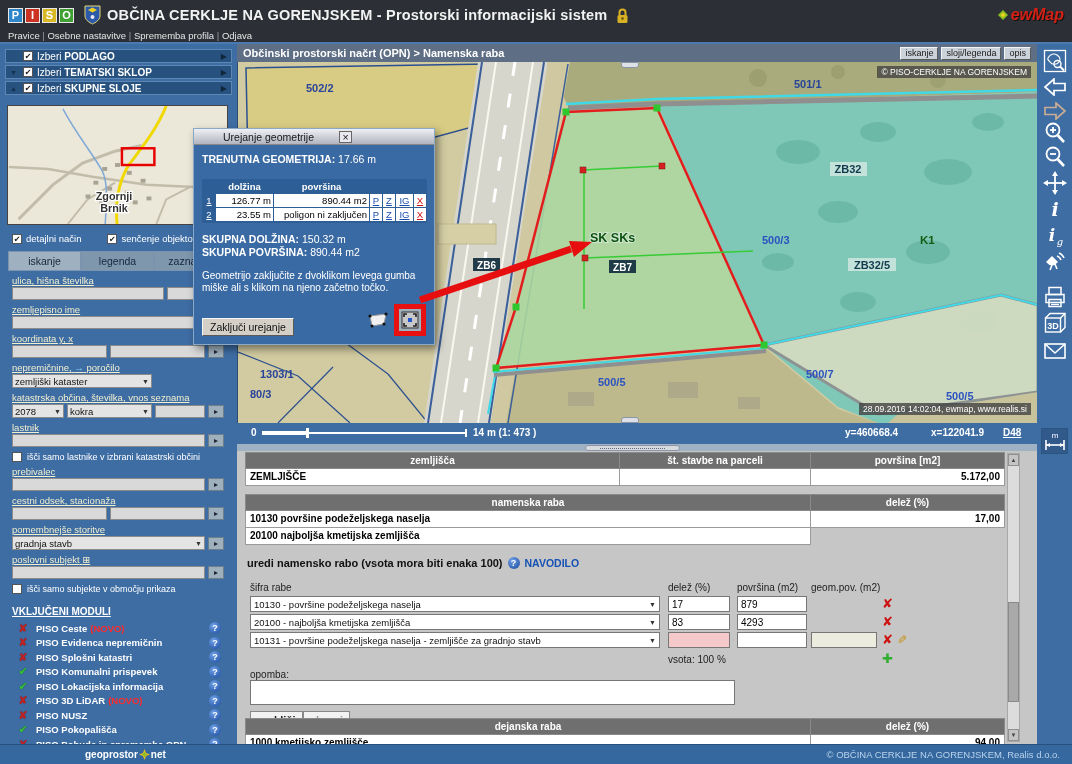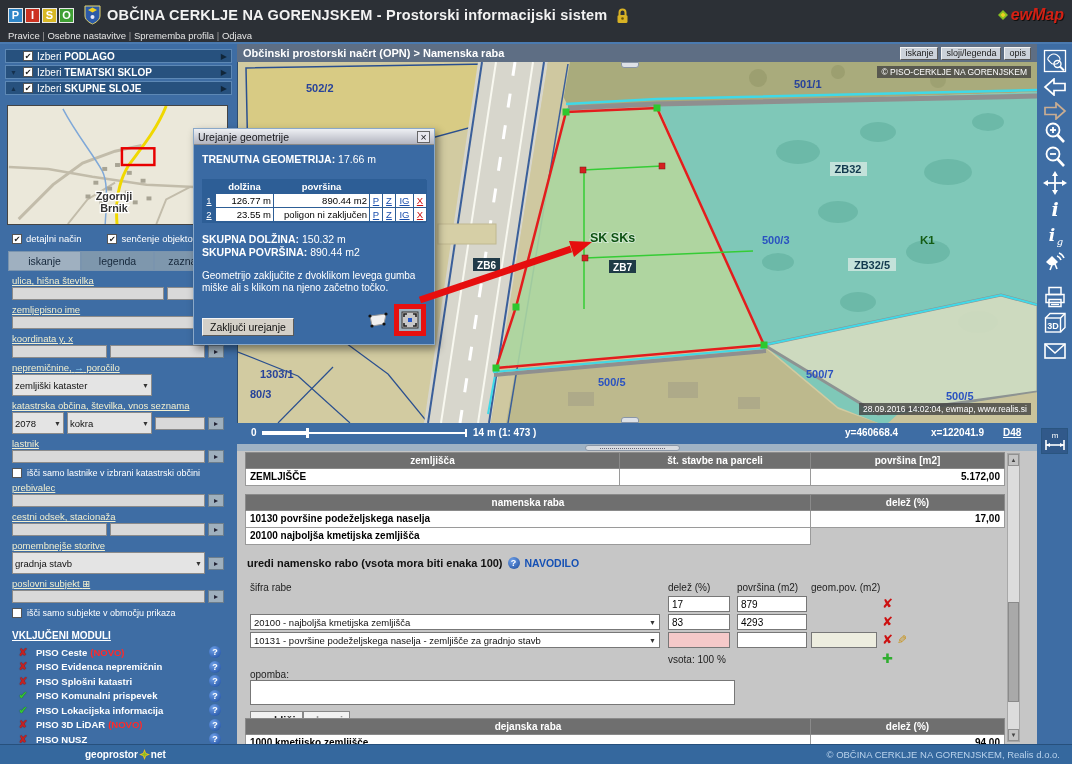--- a/index.html
+++ b/index.html
@@ -35,21 +35,21 @@
   .tog { display:flex; align-items:center; gap:4px; color:#fff; font-size:9.5px; }
   .tabs { display:flex; margin:7px 0 0 8px; }
   .tab { width:73px; height:20px; border:1px solid #7a94ae; background:#7e97ad; color:#15273a; font-size:10.5px; display:flex; align-items:center; justify-content:center; cursor:pointer; }
   .tab.active { background:#9fb0c0; }
   .form { margin:4px 0 0 12px; }
   .flabel { color:#f2efcf; font-size:9.5px; text-decoration:underline; margin-top:4px; height:11px; }
   .flabel .noul { text-decoration:none; }
   .frow { display:flex; gap:3px; align-items:center; margin-top:1px; }
   .fin { height:13px; background:#d9d9d9; border:1px solid #8b8b8b; font-size:9.5px; padding:0 2px; color:#222; }
   .gobtn { width:16px; height:13px; background:#9fb0bd; border:1px solid #6d7e8c; color:#223; font-size:8px; line-height:11px; text-align:center; cursor:pointer; }
-  .fsel { height:22px; background:#e4e4e4; border:1px solid #8b8b8b; font-size:9.5px; color:#111; display:flex; align-items:center; padding:0 2px; cursor:pointer; }
+  .fsel { height:14px; background:#e4e4e4; border:1px solid #8b8b8b; font-size:9.5px; color:#111; display:flex; align-items:center; padding:0 2px; cursor:pointer; }
   .fsel .sa { margin-left:auto; font-size:7px; color:#333; }
   .chkrow { display:flex; align-items:center; gap:5px; margin-top:5px; color:#fff; font-size:9px; }
   .modtitle { color:#fff; font-weight:bold; font-size:10px; text-decoration:underline; margin:12px 0 4px 0; }
   .mod { position:relative; display:flex; align-items:center; height:14px; margin-top:0.5px; padding-right:18px; }
   .mstat { width:22px; text-align:center; font-size:11px; font-weight:bold; }
   .mstat.off { color:#c42222; text-shadow:0 0 1px #601010;}
   .mstat.on { color:#35c435; text-shadow:0 0 1px #0a4a0a;}
   .mlbl { color:#fff; font-size:9.5px; font-weight:600; margin-left:2px; }
   .mbadge { color:#ff2a2a; font-size:9.5px; font-weight:bold; margin-left:3px; }
   .helpc { position:absolute; right:16px; width:12px; height:12px; border-radius:50%; background:radial-gradient(circle at 35% 30%, #6fa0e8, #1a4a9c); color:#fff; font-size:9px; font-weight:bold; text-align:center; line-height:12px; cursor:pointer; }
@@ -105,21 +105,21 @@
   .ticon.pressed { background:rgba(10,30,60,.25); border:1px solid #2a5580; }
 
   
   .footer { position:absolute; left:0; top:744px; width:1072px; height:20px; background:#35689e; border-top:1px solid #27507c; display:flex; align-items:center; }
   .geo { margin-left:85px; color:#fff; font-weight:bold; font-size:10px; display:flex; align-items:center; }
   .copy { margin-left:auto; margin-right:12px; color:#b9d2ec; font-size:9.5px; }
 
   
   .dialog { position:absolute; left:193px; top:128px; width:242px; z-index:50; border:1px solid #8aa8c8; box-shadow:3px 4px 8px rgba(0,0,0,.45); }
   .dtitle { height:16px; background:linear-gradient(#eef0f4,#b2b4bf); display:flex; align-items:center; padding:0 4px; border-bottom:1px solid #888; }
-  .dtitle span { font-size:10.5px; color:#15151a; }
+  .dtitle span { font-size:10.5px; color:#15151a;margin-left:25px; }
   .dclose { margin-left:auto; width:13px; height:12px; background:#e8e8ee; border:1px solid #666; font-size:9px; line-height:10px; text-align:center; color:#222; cursor:pointer; }
   .dbody { background:#3a6aa3; padding:6px 8px 8px 8px; color:#fff; }
   .dcur { font-size:10.5px; margin:2px 0 14px 0; }
   .dcur b { font-size:10.5px; }
   .dgrid { display:grid; grid-template-columns:13px 58px 96px 13px 13px 18px 13px; border:1px solid #2d5e96; margin-bottom:10px; }
   .dg { font-size:9.5px; border-right:1px solid #2d5e96; border-bottom:1px solid #2d5e96; padding:1px 2px; background:#fff; color:#000; min-height:13px; }
   .dg.h { background:#2d5e96; color:#fff; font-weight:bold; text-align:center; }
   .dg.n { background:#2d5e96; color:#fff; text-decoration:underline; text-align:center; cursor:pointer; }
   .dg.r { text-align:right; }
   .dg.lk { color:#1a4fae; text-decoration:underline; text-align:center; cursor:pointer; }
@@ -530,20 +530,24 @@
       <div class="etitle" style="top:106px">
         <span>uredi namensko rabo (vsota mora biti enaka 100)</span>
         <span class="helpc" style="position:static">?</span>
         <a class="nav-link">NAVODILO</a>
       </div>
       <div class="ehead" style="left:13px; top:131px">šifra rabe</div>
       <div class="ehead" style="left:431px; top:131px">delež (%)</div>
       <div class="ehead" style="left:500px; top:131px">površina (m2)</div>
       <div class="ehead" style="left:574px; top:131px">geom.pov. (m2)</div>
 
+      <div class="esel" style="left:13px; top:145px; width:410px">
+          <span>10130 - površine podeželjskega naselja</span>
+          <span class="sa">▼</span>
+        </div>
       <input class="ein" style="left: 431px; top: 145px; width: 62px;" value="17">
       <input class="ein" style="left: 500px; top: 145px; width: 70px;" value="879">
       <span class="iconx" style="left:645px; top:146px">✘</span>
 
       <div class="esel" style="left:13px; top:163px; width:410px">
           <span>20100 - najboljša kmetijska zemljišča</span>
           <span class="sa">▼</span>
         </div>
       <input class="ein" style="left: 431px; top: 163px; width: 62px;" value="83">
       <input class="ein" style="left: 500px; top: 163px; width: 70px;" value="4293">

